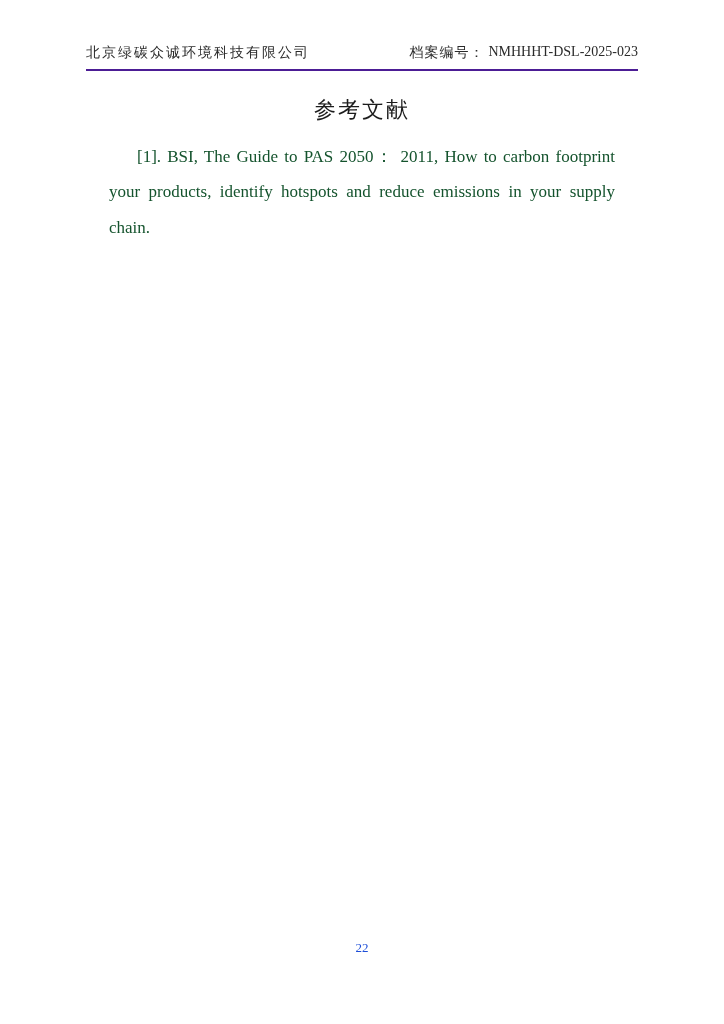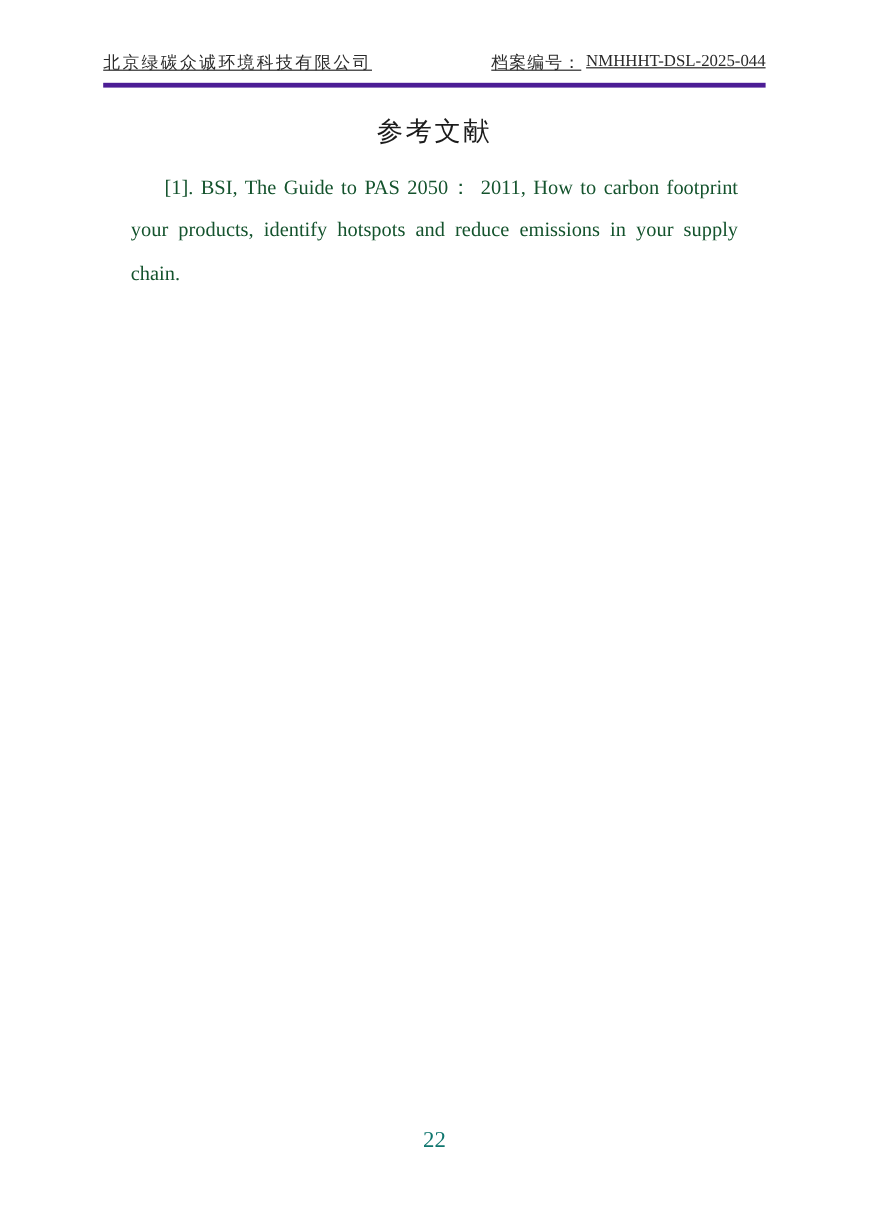--- a/index.html
+++ b/index.html
@@ -19,25 +19,24 @@
   
   .header {
     position: absolute;
     left: 86px;
     right: 86px;
     top: 44px;
     display: flex;
     justify-content: space-between;
     align-items: flex-end;
     padding-bottom: 7px;
-    border-bottom: 4px solid #4c1d95;
+    border-bottom: 2px solid #4c1d95;
     font-size: 14px;
     color: #2a2a2a;
     white-space: nowrap;
-    text-decoration: underline;
   }
   .header .company {
     letter-spacing: 2px;
   }
   .header .docnum {
     display: flex;
     align-items: flex-start;
   }
   .header .docnum .label {
     letter-spacing: 1px;
@@ -72,34 +71,34 @@
     margin: 0;
     text-indent: 28px;
   }
   
   .page-number {
     position: absolute;
     left: 0;
     width: 100%;
     top: 940px;
     text-align: center;
-    font-size: 19px;
-    color: #0f766e;
+    font-size: 13px;
+    color: #1d4ed8;
   }
 </style>
 </head>
 <body>
 
 <div class="page">
 
   <div class="header">
     <span class="company">北京绿碳众诚环境科技有限公司</span>
     <span class="docnum">
       <span class="label">档案编号：</span>
-      <span class="value">NMHHHT-DSL-2025-044</span>
+      <span class="value">NMHHHT-DSL-2025-023</span>
     </span>
   </div>
 
   <div class="doc-title">参考文献</div>
 
   <div class="references">
     <p>[1]. BSI, The Guide to PAS 2050： 2011, How to carbon footprint your products, identify hotspots and reduce emissions in your supply chain.</p>
   </div>
 
   <div class="page-number">22</div>

